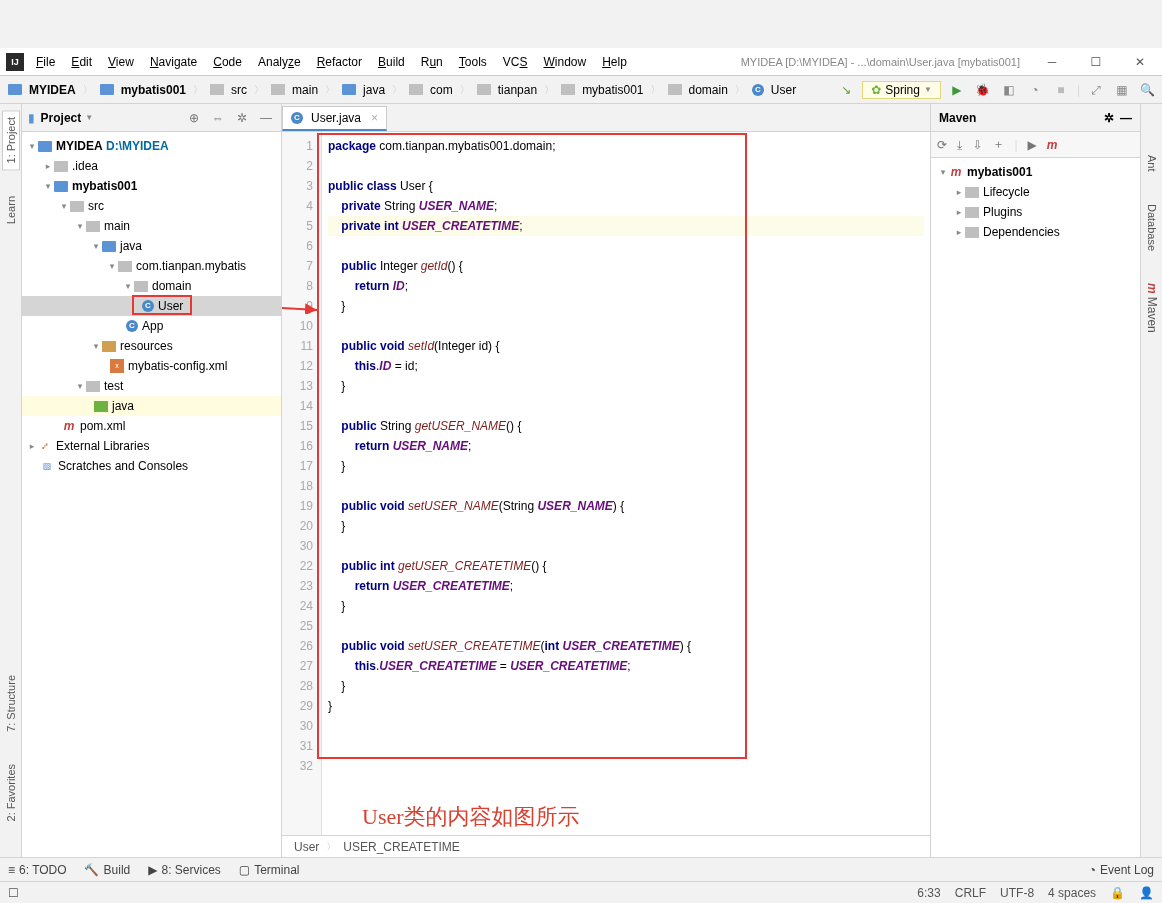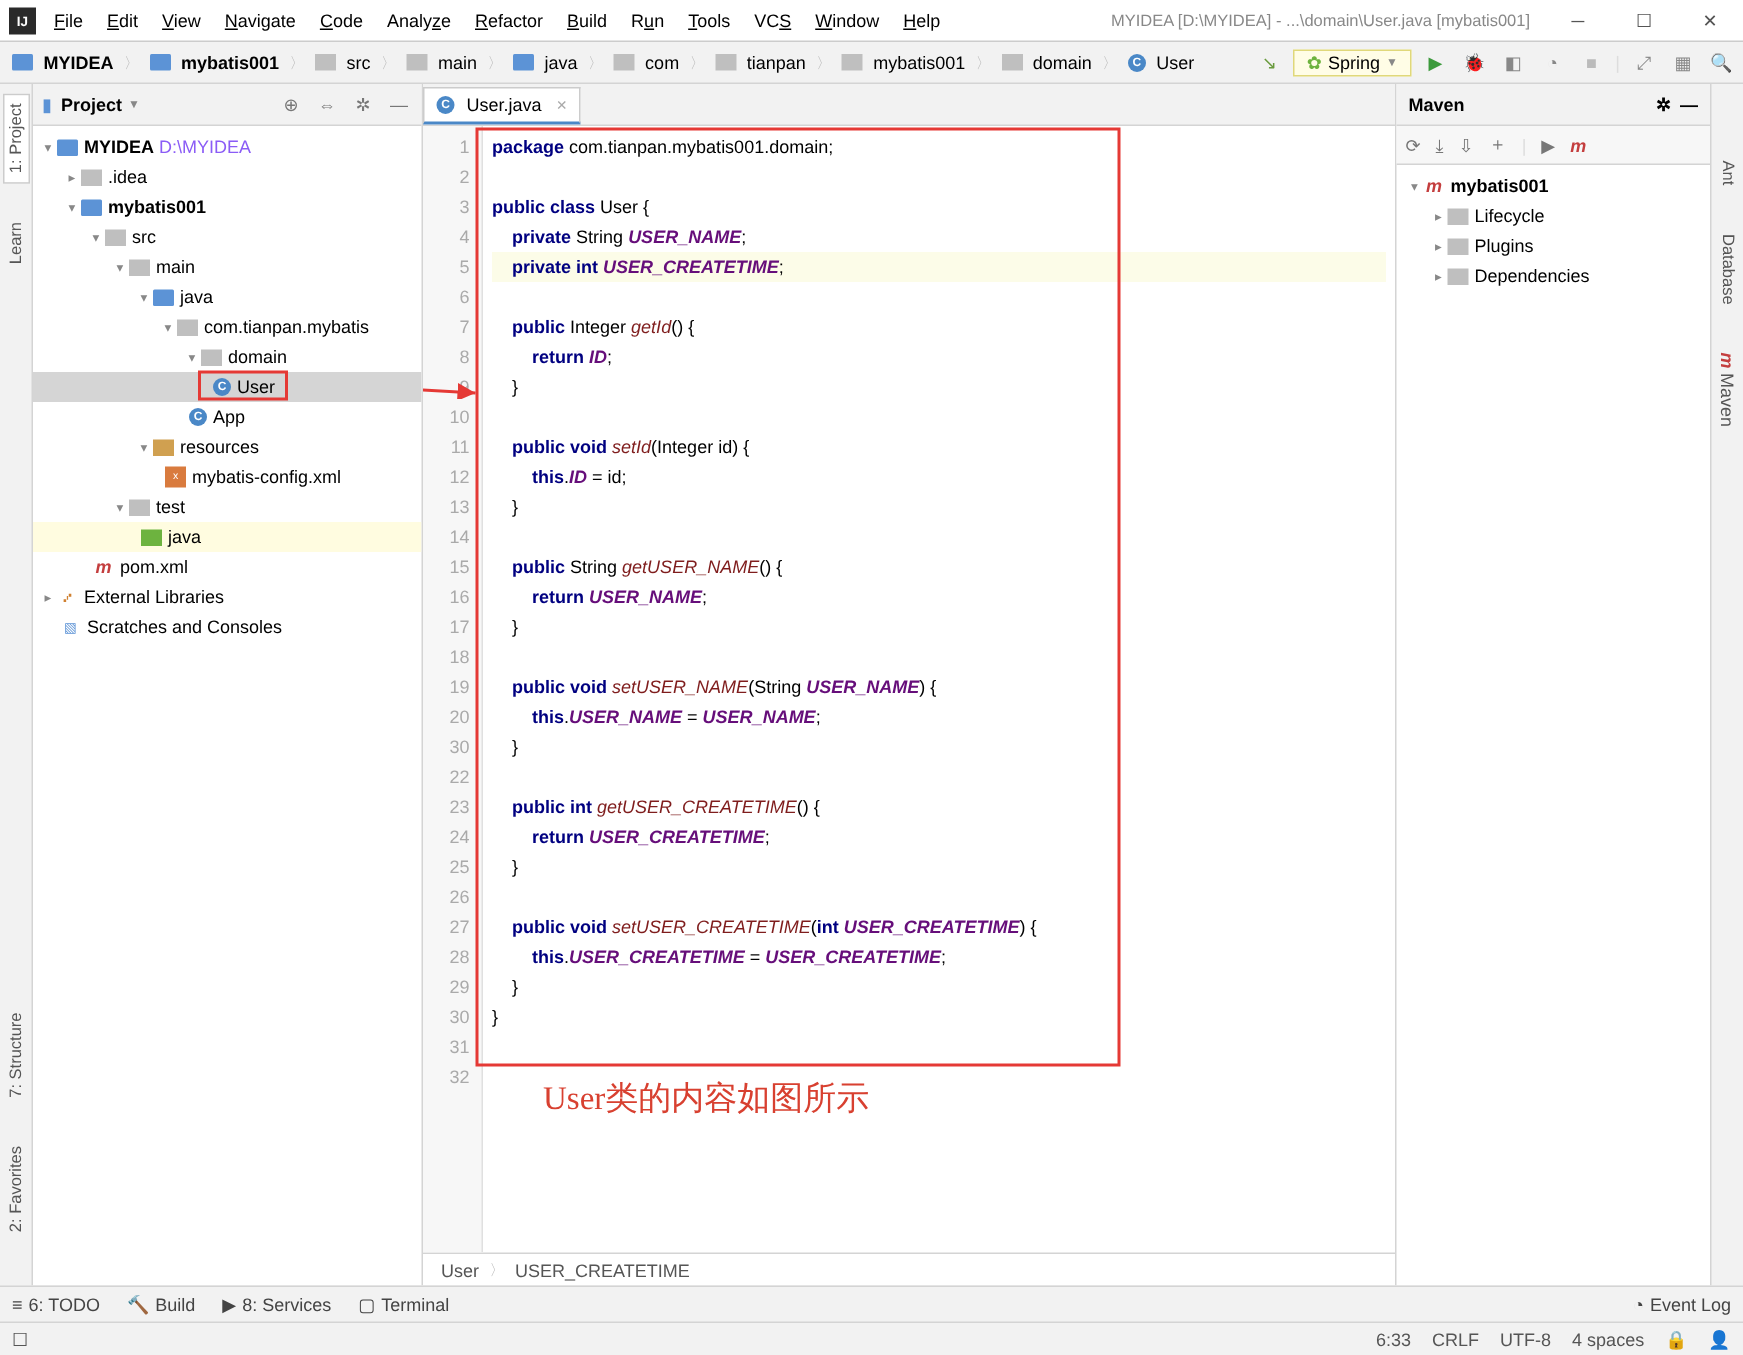--- a/index.html
+++ b/index.html
@@ -1,17 +1,17 @@
 <!DOCTYPE html>
 <html><head>
 <meta charset="utf-8">
 <style>
 * { margin:0; padding:0; box-sizing:border-box; font-family:"Segoe UI",Arial,sans-serif; font-size:12px; }
 body { background:#f2f2f2; width:1162px; height:903px; overflow:hidden; display:flex; flex-direction:column; }
-.titlebar { height:28px; background:#fff; display:flex; align-items:center; border-bottom:1px solid #ccc; }
+.titlebar { height:28px; background:#fff; display:flex; align-items:center; border-bottom:1px solid #ccc;margin-top:48px; }
 .titlebar .logo { width:18px; height:18px; background:#2a2a2a; margin:0 6px; display:inline-flex; align-items:center; justify-content:center; color:#fff; font-size:9px; font-weight:bold; }
 .menubar { display:flex; gap:4px; }
 .menubar span { padding:3px 6px; cursor:pointer; }
 .menubar span u { text-decoration:underline; }
 .titlebar .title { margin-left:auto; color:#888; padding-right:10px; font-size:11px;padding-left:32px; }
 .winbtns { display:flex; }
 .winbtns div { width:44px; height:26px; display:flex; align-items:center; justify-content:center; color:#555; cursor:pointer; }
 .navbar { height:28px; background:#f2f2f2; border-bottom:1px solid #d4d4d4; display:flex; align-items:center; padding:0 4px; gap:2px; }
 .crumb { display:inline-flex; align-items:center; gap:3px; padding:2px 4px; font-size:12px; }
 .crumb.bold { font-weight:bold; }
@@ -59,21 +59,21 @@
 .maven-header { height:28px; border-bottom:1px solid #d4d4d4; background:#f2f2f2; display:flex; align-items:center; padding:0 8px; font-weight:bold; gap:6px;}
 .maven-toolbar { height:26px; border-bottom:1px solid #d4d4d4; background:#f7f7f7; display:flex; align-items:center; padding:0 6px; gap:10px; color:#777;}
 .maven-tree { flex:1; padding:4px; font-size:12px; }
 .maven-tree .tree-row { height:20px;}
 .rightgutter { width:22px; background:#f2f2f2; border-left:1px solid #d4d4d4; display:flex; flex-direction:column; align-items:center; padding-top:45px; gap:20px; }
 .bottombar { height:24px; background:#f2f2f2; border-top:1px solid #d4d4d4; display:flex; align-items:center; padding:0 8px; gap:18px; font-size:11px; }
 .bottombar .btab { display:flex; align-items:center; gap:4px; cursor:pointer; color:#444;}
 .bottombar .spacer { flex:1; }
 .statusbar { height:22px; background:#f2f2f2; border-top:1px solid #d4d4d4; display:flex; align-items:center; padding:0 8px; font-size:11px; color:#555; gap:14px;}
 .statusbar .spacer { flex:1; }
-.dim { color:#8b5cf6; }
+.dim { color:#0369a1;font-weight:bold; }
 </style>
 </head>
 <body>
 
 <div class="titlebar">
   <span class="logo">IJ</span>
   <div class="menubar">
     <span><u>F</u>ile</span>
     <span><u>E</u>dit</span>
     <span><u>V</u>iew</span>
@@ -314,41 +314,40 @@
       <div class="code-col" id="codecol">
         <div class="redbox" style="left:-5px;top:1px;width:430px;height:626px"></div>
         <svg class="arrow-svg" style="left:-110px;top:162px" width="120" height="20">
             <defs>
               <marker id="ah" markerWidth="8" markerHeight="8" refX="6" refY="3" orient="auto">
                 <path d="M0,0 L6,3 L0,6 Z" fill="#e53935"></path>
               </marker>
             </defs>
             <line x1="0" y1="10" x2="105" y2="16" stroke="#e53935" stroke-width="2" marker-end="url(#ah)"></line>
           </svg>
-        <div class="anno" style="left:40px;top:638px">User类的内容如图所示</div>
+        <div class="anno" style="left:40px;top:675px">User类的内容如图所示</div>
       <div class="line"><span class="kw">package</span> com.tianpan.mybatis001.domain;</div>
           <div class="line">&nbsp;</div>
           <div class="line"><span class="kw">public</span> <span class="kw">class</span> User {</div>
           <div class="line">    <span class="kw">private</span> <span class="type">String</span> <span class="field">USER_NAME</span>;</div>
           <div class="line hl-line">    <span class="kw">private</span> <span class="kw">int</span> <span class="field">USER_CREATETIME</span>;</div>
           <div class="line">&nbsp;</div>
           <div class="line">    <span class="kw">public</span> <span class="type">Integer</span> <span class="fn">getId</span>() {</div>
           <div class="line">        <span class="kw">return</span> <span class="field">ID</span>;</div>
           <div class="line">    }</div>
           <div class="line">&nbsp;</div>
           <div class="line">    <span class="kw">public</span> <span class="kw">void</span> <span class="fn">setId</span>(<span class="type">Integer</span> id) {</div>
           <div class="line">        <span class="kw">this</span>.<span class="field">ID</span> = id;</div>
           <div class="line">    }</div>
           <div class="line">&nbsp;</div>
           <div class="line">    <span class="kw">public</span> <span class="type">String</span> <span class="fn">getUSER_NAME</span>() {</div>
           <div class="line">        <span class="kw">return</span> <span class="field">USER_NAME</span>;</div>
           <div class="line">    }</div>
           <div class="line">&nbsp;</div>
           <div class="line">    <span class="kw">public</span> <span class="kw">void</span> <span class="fn">setUSER_NAME</span>(<span class="type">String</span> <span class="field">USER_NAME</span>) {</div>
-          <div class="line">        <span class="kw">this</span>.<span class="field">USER_NAME</span> = <span class="field">USER_NAME</span>;</div>
           <div class="line">    }</div>
           <div class="line">&nbsp;</div>
           <div class="line">    <span class="kw">public</span> <span class="kw">int</span> <span class="fn">getUSER_CREATETIME</span>() {</div>
           <div class="line">        <span class="kw">return</span> <span class="field">USER_CREATETIME</span>;</div>
           <div class="line">    }</div>
           <div class="line">&nbsp;</div>
           <div class="line">    <span class="kw">public</span> <span class="kw">void</span> <span class="fn">setUSER_CREATETIME</span>(<span class="kw">int</span> <span class="field">USER_CREATETIME</span>) {</div>
           <div class="line">        <span class="kw">this</span>.<span class="field">USER_CREATETIME</span> = <span class="field">USER_CREATETIME</span>;</div>
           <div class="line">    }</div>
           <div class="line">}</div>

